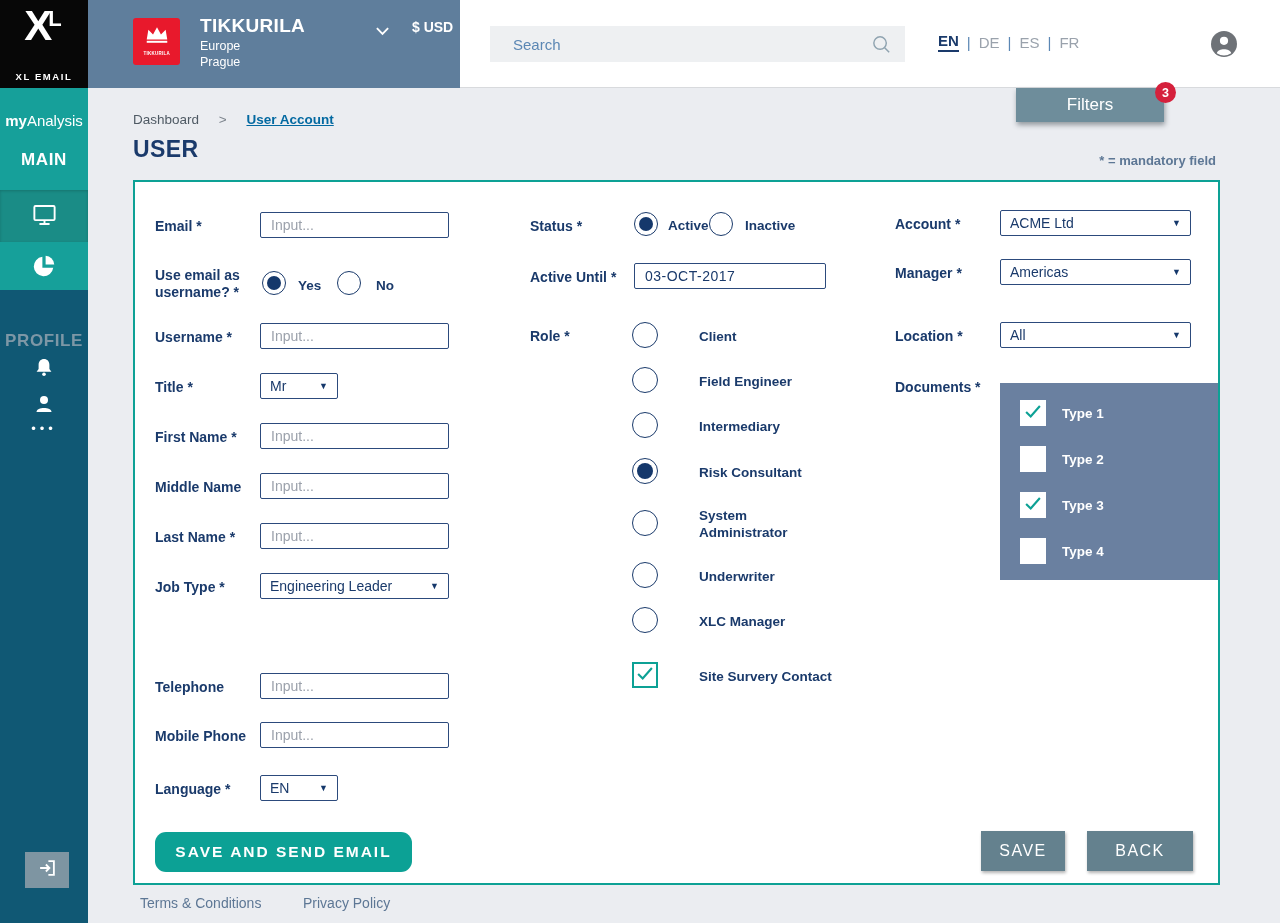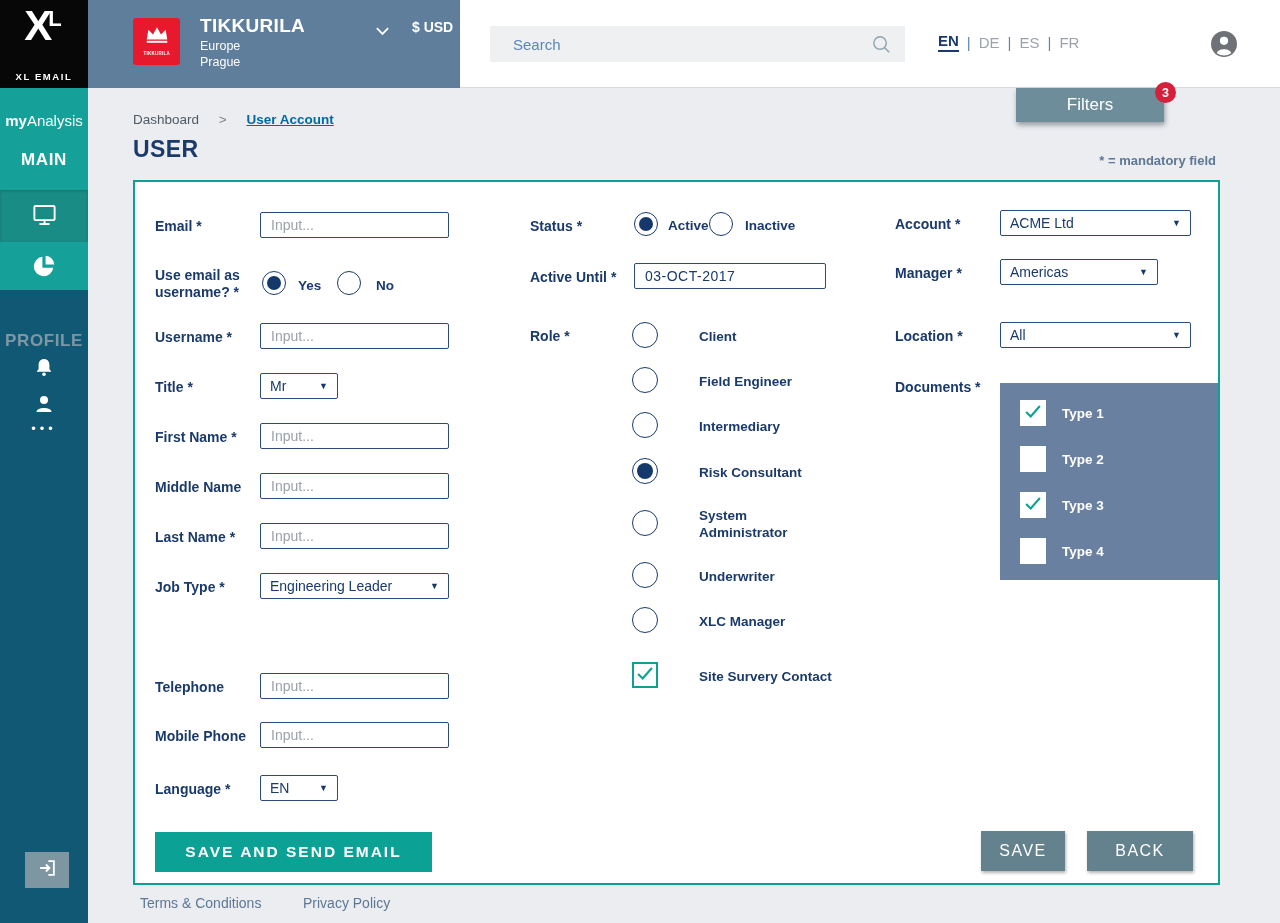--- a/index.html
+++ b/index.html
@@ -311,21 +311,21 @@
     </div>
     <div class="optlbl" style="left:564px;top:486px;">Site Survery Contact</div>
 
     <div class="lbl" style="left:760px;top:34px;">Account *</div>
     <div class="selbox" style="left:865px;top:28px;width:191px;">
       <span class="val">ACME Ltd</span>
       <span class="arr">▼</span>
     </div>
 
     <div class="lbl" style="left:760px;top:83px;">Manager *</div>
-    <div class="selbox" style="left:865px;top:77px;width:158px;">
+    <div class="selbox" style="left:865px;top:77px;width:191px;">
       <span class="val">Americas</span>
       <span class="arr">▼</span>
     </div>
 
     <div class="lbl" style="left:760px;top:146px;">Location *</div>
     <div class="selbox" style="left:865px;top:140px;width:191px;">
       <span class="val">All</span>
       <span class="arr">▼</span>
     </div>
 
@@ -346,21 +346,21 @@
           <svg width="22" height="22" viewBox="0 0 24 24">
               <path d="M4.5 13 L9.5 18 L19.5 6.5" stroke="#0da195" stroke-width="2.3" fill="none"></path>
             </svg>
         </span>
       </div>
       <div class="doclbl" style="left:62px;top:115px;">Type 3</div>
       <div class="cbx" style="left:20px;top:155px;"></div>
       <div class="doclbl" style="left:62px;top:161px;">Type 4</div>
     </div>
 
-    <div class="btn btn-teal" style="left:20px;top:650px;width:277px;height:40px;">
+    <div class="btn btn-teal" style="left:20px;top:650px;width:257px;height:40px;border-radius:11px;">
       <span>SAVE AND SEND EMAIL</span>
     </div>
     <div class="btn btn-slate" style="left:846px;top:649px;width:84px;height:40px;">
       <span>SAVE</span>
     </div>
     <div class="btn btn-slate" style="left:952px;top:649px;width:106px;height:40px;">
       <span>BACK</span>
     </div>
   </div>
 

